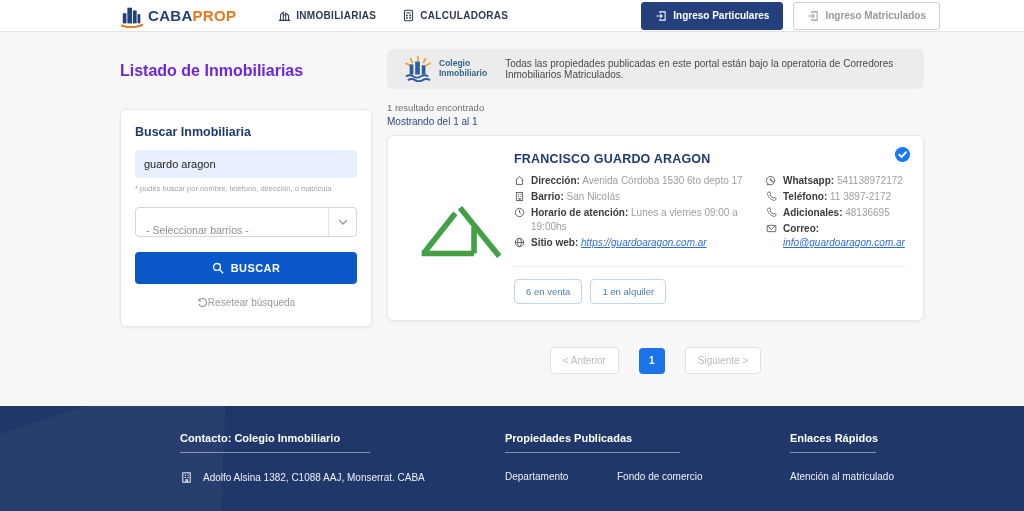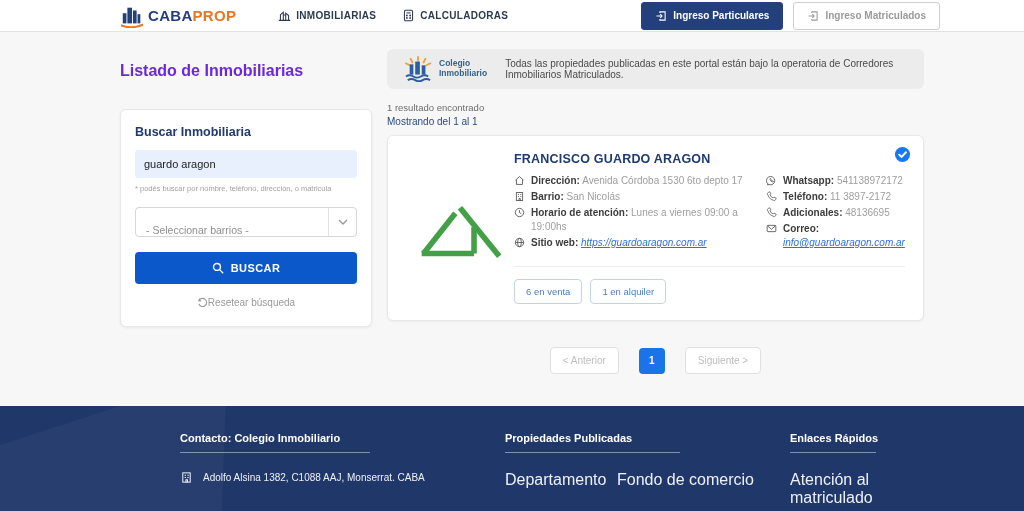--- a/index.html
+++ b/index.html
@@ -95,21 +95,21 @@
   .footer::before { content:""; position:absolute; left:-30px; bottom:-60px; width:260px; height:170px;
                     background:rgba(255,255,255,.04); transform:rotate(-18deg) skewX(-20deg); }
   .fcol-title { font-size:11px; font-weight:bold; color:#ffffff; margin-bottom:8px; }
   .fcol-rule { height:1px; background:rgba(255,255,255,.45); margin-bottom:18px; }
   .fcol1 { width:325px; flex:0 0 auto; position:relative; }
   .fcol2 { width:285px; flex:0 0 auto; position:relative; }
   .fcol3 { flex:1; position:relative; }
   .frow { display:flex; align-items:center; gap:10px; font-size:10px; color:#eef1f7;
           margin-bottom:12px; }
   .fgrid { display:grid; grid-template-columns:112px auto; row-gap:13px; }
-  .flink { font-size:16px; color:#eef1f7; cursor:pointer; }
+  .flink { font-size:10px; color:#eef1f7; cursor:pointer; }
 </style>
 </head>
 <body>
 
 <div class="topbar">
   <div class="logo">
     <span>
       <svg width="24" height="24" viewBox="0 0 26 26">
         <rect x="3" y="10" width="4" height="11" fill="#24407c"></rect>
         <rect x="8" y="4" width="5" height="17" fill="#24407c"></rect>

